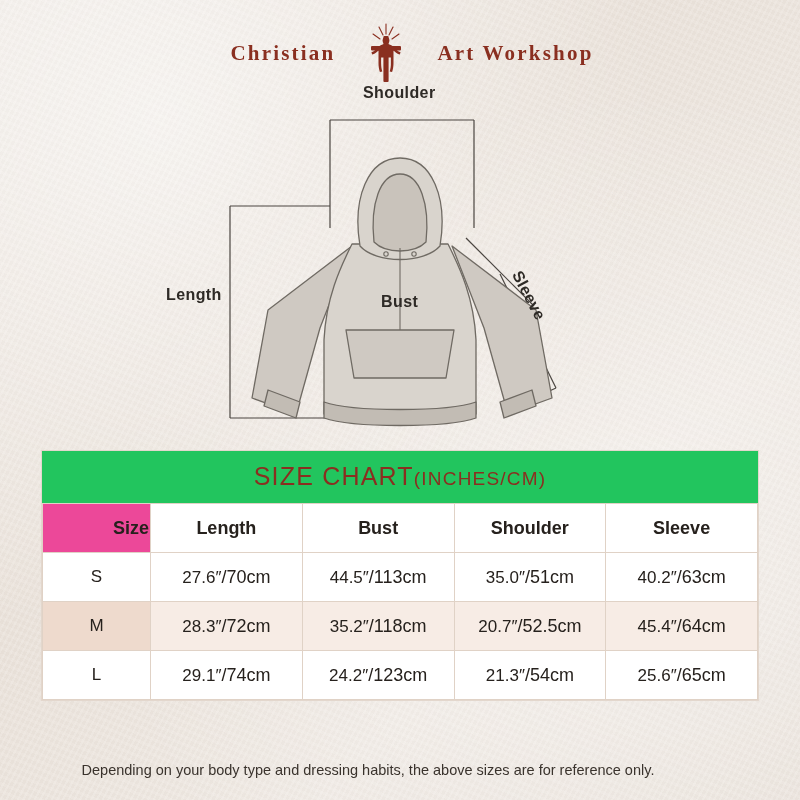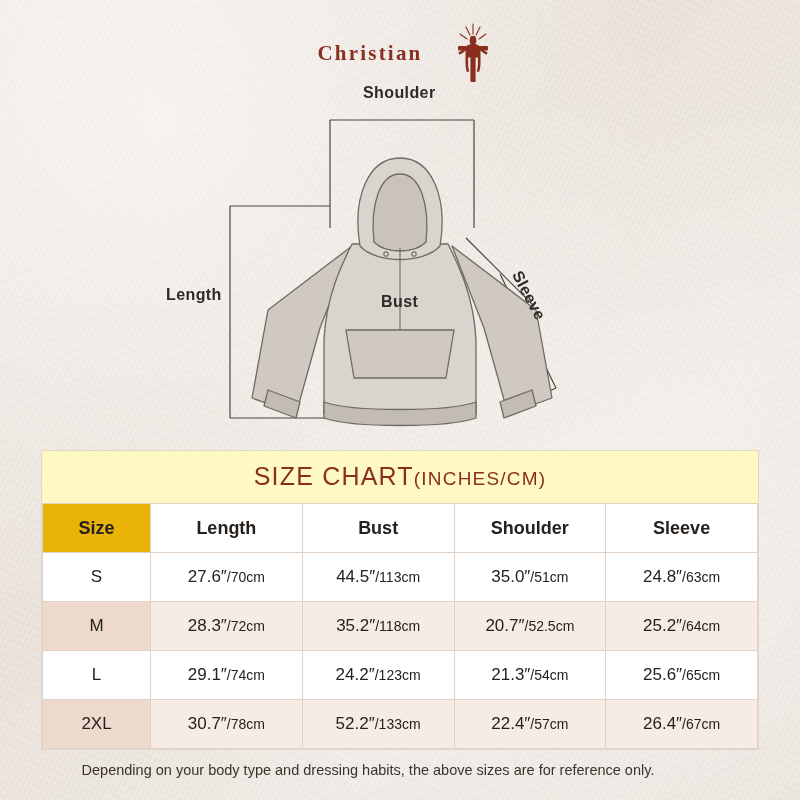--- a/index.html
+++ b/index.html
@@ -88,21 +88,21 @@
   .chart {
     position: absolute;
     left: 41px;
     top: 450px;
     width: 718px;
     background: #ffffff;
     border: 1px solid #e3d7cd;
     box-sizing: border-box;
   }
   .chart-title {
-    background: #fef9c3;
+    background: #22c55e;
     text-align: center;
     padding: 11px 0 12px;
     color: #8a2f20;
     font-family: "Liberation Sans", sans-serif;
     font-size: 25px;
     letter-spacing: 1.2px;
   }
   .chart-title .unit {
     font-size: 19px;
   }
@@ -117,28 +117,28 @@
     font-size: 17px;
     color: #26211d;
     height: 46px;
     font-weight: normal;
   }
   thead th {
     font-weight: bold;
     font-size: 18px;
     background: #ffffff;
   }
-  thead th.size-col { background: #eab308; }
+  thead th.size-col { background: #ec4899; text-align: right; }
   tbody tr:nth-child(even) td { background: #f7ece5; }
   tbody tr:nth-child(odd) td { background: #ffffff; }
   tbody td.size-col { background: #f3e3d9; }
   tbody tr:nth-child(even) td.size-col { background: #eedacd; }
   col.c-size { width: 108px; }
   .val .in { }
-  .val .cm { font-size: 14px; }
+  .val .cm { font-size: 18px; }
 
   .footnote {
     position: absolute;
     left: 0;
     top: 762px;
     width: 736px;
     text-align: center;
     font-size: 14.5px;
     color: #3a332d;
   }
@@ -165,20 +165,23 @@
         <g fill="#8a2f20">
           <rect x="30.4" y="14" width="5.2" height="46" rx="1"></rect>
           <rect x="18" y="24" width="30" height="4.6" rx="1"></rect>
         </g>
         <g fill="#8a2f20">
           <circle cx="33" cy="18.5" r="3.4"></circle>
           <path d="M33 21.5 c-4 0.5 -7 2.5 -9.5 5.2 c-1.6 1.7 -3.2 3 -5 3.4 l0.6 2.4 c2.6 -0.5 4.6 -2.1 6.4 -4 l0 12.5 c0 3 0.4 6 1.4 9 l2.4 -0.5 c-0.9 -2.8 -1.2 -5.6 -1.2 -8.4 l0 -5.6 l9.8 0 l0 5.6 c0 2.8 -0.3 5.6 -1.2 8.4 l2.4 0.5 c1 -3 1.4 -6 1.4 -9 l0 -12.5 c1.8 1.9 3.8 3.5 6.4 4 l0.6 -2.4 c-1.8 -0.4 -3.4 -1.7 -5 -3.4 c-2.5 -2.7 -5.5 -4.7 -9.5 -5.2 z"></path>
         </g>
       </svg>
     </div>
+    <div class="brand-text">
+      <span>Art Workshop</span>
+    </div>
   </div>
 
   <div class="illustration">
     <svg width="800" height="370" viewBox="0 0 800 370" xmlns="http://www.w3.org/2000/svg">
 
       <g stroke="#4a4540" stroke-width="1.2" fill="none">
 
         <line x1="330" y1="42" x2="330" y2="150"></line>
         <line x1="474" y1="42" x2="474" y2="150"></line>
         <line x1="330" y1="42" x2="474" y2="42"></line>
@@ -244,41 +247,34 @@
           <th>Shoulder</th>
           <th>Sleeve</th>
         </tr>
       </thead>
       <tbody>
         <tr>
           <td class="size-col">S</td>
           <td class="val"><span class="in">27.6″</span><span class="cm">/70cm</span></td>
           <td class="val"><span class="in">44.5″</span><span class="cm">/113cm</span></td>
           <td class="val"><span class="in">35.0″</span><span class="cm">/51cm</span></td>
-          <td class="val"><span class="in">24.8″</span><span class="cm">/63cm</span></td>
+          <td class="val"><span class="in">40.2″</span><span class="cm">/63cm</span></td>
         </tr>
         <tr>
           <td class="size-col">M</td>
           <td class="val"><span class="in">28.3″</span><span class="cm">/72cm</span></td>
           <td class="val"><span class="in">35.2″</span><span class="cm">/118cm</span></td>
           <td class="val"><span class="in">20.7″</span><span class="cm">/52.5cm</span></td>
-          <td class="val"><span class="in">25.2″</span><span class="cm">/64cm</span></td>
+          <td class="val"><span class="in">45.4″</span><span class="cm">/64cm</span></td>
         </tr>
         <tr>
           <td class="size-col">L</td>
           <td class="val"><span class="in">29.1″</span><span class="cm">/74cm</span></td>
           <td class="val"><span class="in">24.2″</span><span class="cm">/123cm</span></td>
           <td class="val"><span class="in">21.3″</span><span class="cm">/54cm</span></td>
           <td class="val"><span class="in">25.6″</span><span class="cm">/65cm</span></td>
         </tr>
-        <tr>
-          <td class="size-col">2XL</td>
-          <td class="val"><span class="in">30.7″</span><span class="cm">/78cm</span></td>
-          <td class="val"><span class="in">52.2″</span><span class="cm">/133cm</span></td>
-          <td class="val"><span class="in">22.4″</span><span class="cm">/57cm</span></td>
-          <td class="val"><span class="in">26.4″</span><span class="cm">/67cm</span></td>
-        </tr>
       </tbody>
     </table>
   </div>
 
   <div class="footnote">Depending on your body type and dressing habits, the above sizes are for reference only.</div>
 </div>
 
 </body></html>

